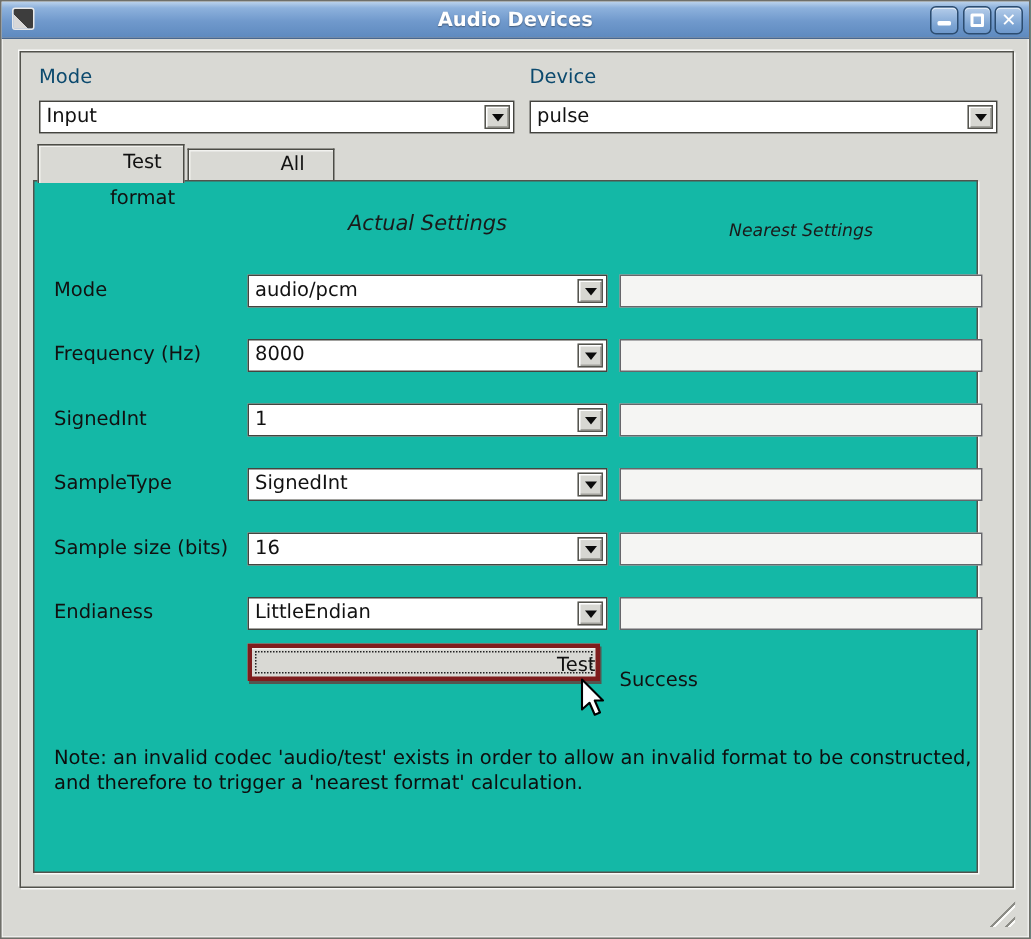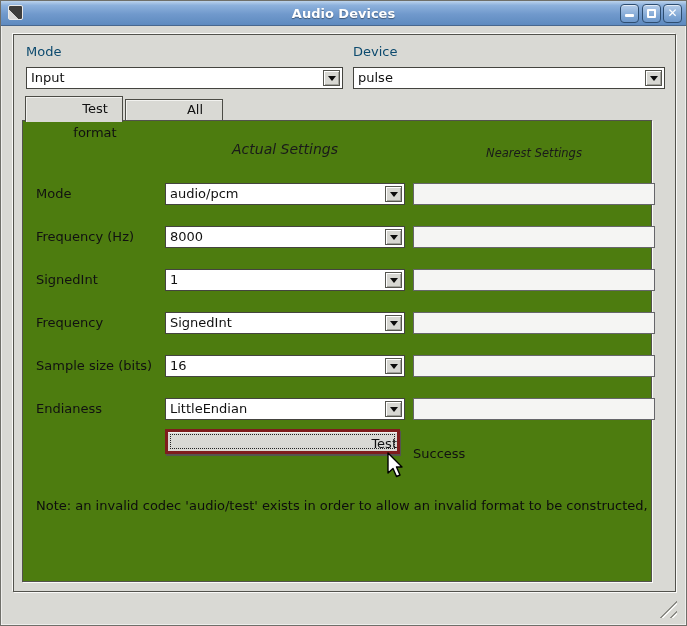--- a/index.html
+++ b/index.html
@@ -76,21 +76,21 @@
     border:1px solid #4c4c46; border-bottom:none;
     font-size:13px; text-align:center;
     box-shadow:inset 1px 1px 0 #f2f2ef;
     padding-left:42px;
   }
   .tab-active { left:11px; top:61px; width:98px; height:26px; line-height:24px; z-index:3; }
   .tab-inactive { left:111px; top:64px; width:98px; height:21px; line-height:20px; z-index:1; }
 
   .pane {
     position:absolute; left:8px; top:85px; width:630px; height:462px;
-    border:1px solid #52524c; background:#4d7c0f;
+    border:1px solid #52524c; background:#14b8a6;
     box-shadow:1px 1px 0 #fafaf8;
     z-index:2;
   }
 
   .hdr-actual { position:absolute; left:142px; top:20px; width:240px; text-align:center;
     font-style:italic; font-size:14px; color:#1a1a1a; }
   .hdr-nearest { position:absolute; left:390px; top:25px; width:242px; text-align:center;
     font-style:italic; font-size:11.5px; color:#1a1a1a; }
 
   .row-label { position:absolute; left:13px; height:22px; line-height:22px; font-size:13px; }
@@ -189,21 +189,21 @@
 
       <div class="row-label" style="top:148px;">SignedInt</div>
       <div class="combo row-combo" style="top:148px;">
         <span class="val">1</span>
         <span class="btn">
             <i class="arr"></i>
           </span>
       </div>
       <div class="nearest" style="top:148px;"></div>
 
-      <div class="row-label" style="top:191px;">Frequency</div>
+      <div class="row-label" style="top:191px;">SampleType</div>
       <div class="combo row-combo" style="top:191px;text-align:right;">
         <span class="val">SignedInt</span>
         <span class="btn">
             <i class="arr"></i>
           </span>
       </div>
       <div class="nearest" style="top:191px;"></div>
 
       <div class="row-label" style="top:234px;">Sample size (bits)</div>
       <div class="combo row-combo" style="top:234px;">
@@ -224,20 +224,21 @@
       <div class="nearest" style="top:277px;"></div>
 
       <div class="test-btn">
         <span>Test</span>
         <div class="focus"></div>
       </div>
       <div class="status">Success</div>
 
       <div class="note">
         <div>Note: an invalid codec 'audio/test' exists in order to allow an invalid format to be constructed,</div>
+        <div>and therefore to trigger a 'nearest format' calculation.</div>
       </div>
 
       <svg class="cursor" viewBox="0 0 20 28">
         <path d="M3,1 L3,21 L8,16.5 L11.5,24.5 L15,23 L11.5,15 L17,15 Z" fill="#ffffff" stroke="#000000" stroke-width="1.4" stroke-linejoin="round"></path>
       </svg>
 
     </div>
   </div>
 
   <div class="grip"></div>

